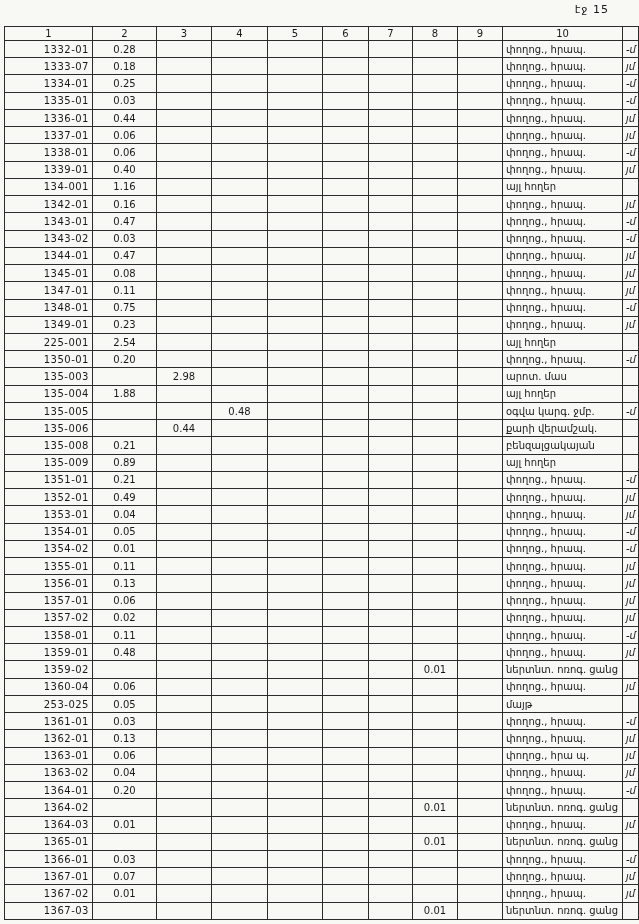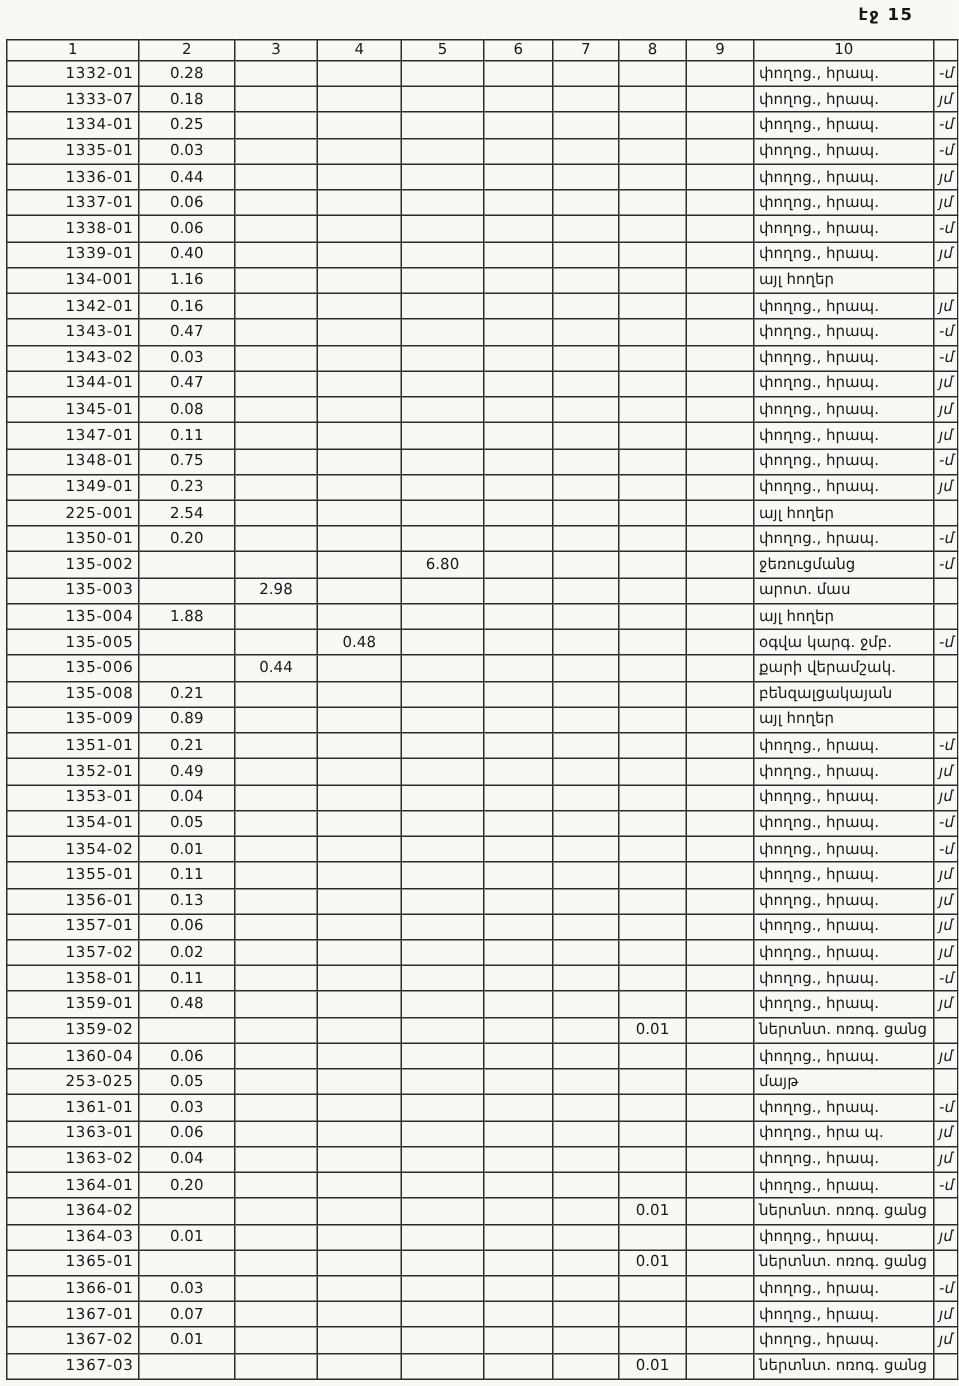--- a/index.html
+++ b/index.html
@@ -10,21 +10,21 @@
     background: #f8f8f5;
     font-family: "DejaVu Sans", sans-serif;
     color: #1b1b1b;
     overflow: hidden;
   }
   .page-num {
     position: absolute;
     top: 3px;
     right: 30px;
     font-size: 11px;
-    font-weight: bold;
+    font-weight: normal;
     color: #161616;
     letter-spacing: 1px;
   }
   table.doc {
     position: absolute;
     top: 26px;
     left: 4px;
     width: 634px;
     height: 894px;
     border-collapse: collapse;
@@ -330,33 +330,20 @@
           <td class="c-num"></td>
           <td class="c-num"></td>
           <td class="c-num"></td>
           <td class="c-num"></td>
           <td class="c-num"></td>
           <td class="c-num"></td>
           <td class="c-desc">փողոց., հրապ.</td>
           <td class="mark-col">-մ</td>
         </tr>
         <tr>
-          <td class="c-id">135-002</td>
-          <td class="c-num"></td>
-          <td class="c-num"></td>
-          <td class="c-num"></td>
-          <td class="c-num">6.80</td>
-          <td class="c-num"></td>
-          <td class="c-num"></td>
-          <td class="c-num"></td>
-          <td class="c-num"></td>
-          <td class="c-desc">ջեռուցմանց</td>
-          <td class="mark-col">-մ</td>
-        </tr>
-        <tr>
           <td class="c-id">135-003</td>
           <td class="c-num"></td>
           <td class="c-num">2.98</td>
           <td class="c-num"></td>
           <td class="c-num"></td>
           <td class="c-num"></td>
           <td class="c-num"></td>
           <td class="c-num"></td>
           <td class="c-num"></td>
           <td class="c-desc">արոտ. մաս</td>
@@ -614,20 +601,33 @@
           <td class="c-num">0.03</td>
           <td class="c-num"></td>
           <td class="c-num"></td>
           <td class="c-num"></td>
           <td class="c-num"></td>
           <td class="c-num"></td>
           <td class="c-num"></td>
           <td class="c-num"></td>
           <td class="c-desc">փողոց., հրապ.</td>
           <td class="mark-col">-մ</td>
+        </tr>
+        <tr>
+          <td class="c-id">1362-01</td>
+          <td class="c-num">0.13</td>
+          <td class="c-num"></td>
+          <td class="c-num"></td>
+          <td class="c-num"></td>
+          <td class="c-num"></td>
+          <td class="c-num"></td>
+          <td class="c-num"></td>
+          <td class="c-num"></td>
+          <td class="c-desc">փողոց., հրապ.</td>
+          <td class="mark-col">յմ</td>
         </tr>
         <tr>
           <td class="c-id">1363-01</td>
           <td class="c-num">0.06</td>
           <td class="c-num"></td>
           <td class="c-num"></td>
           <td class="c-num"></td>
           <td class="c-num"></td>
           <td class="c-num"></td>
           <td class="c-num"></td>

